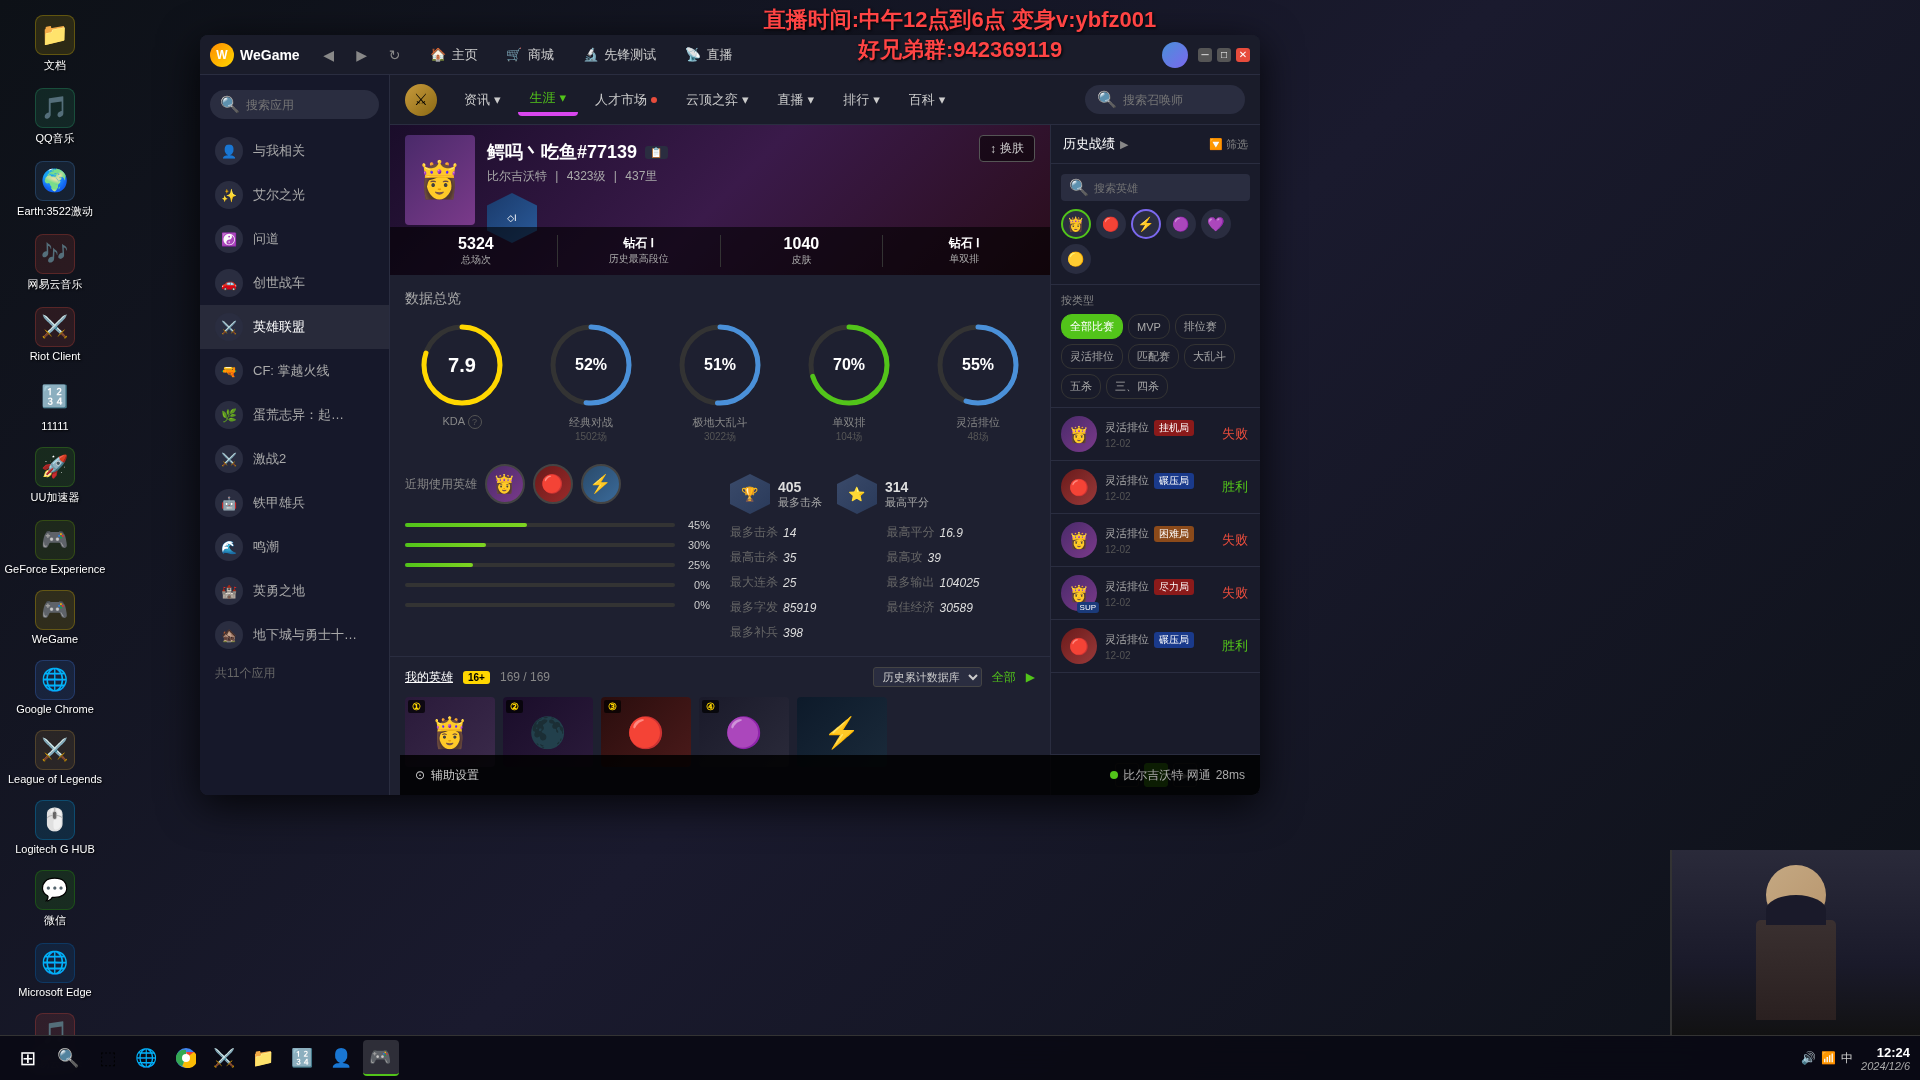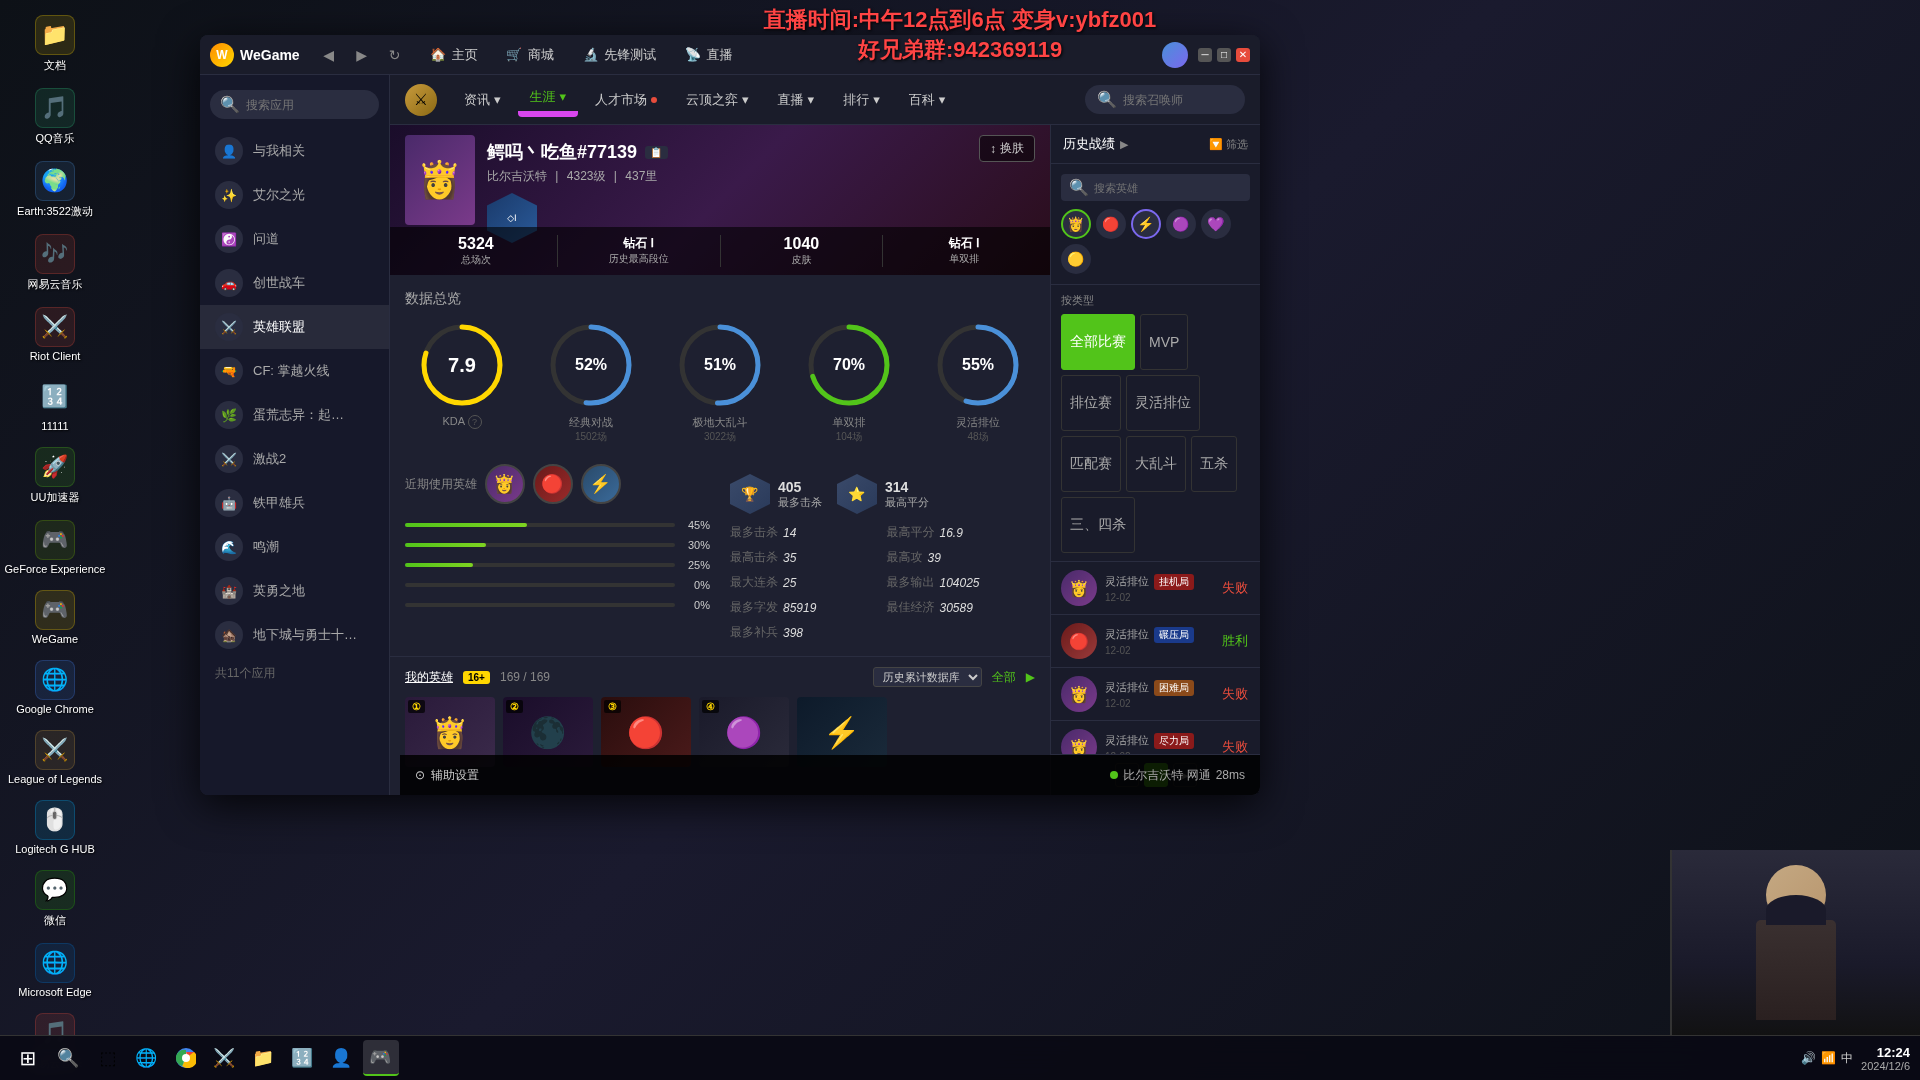--- a/index.html
+++ b/index.html
@@ -287,21 +287,21 @@
       color: #ccc;
       font-size: 13px;
       cursor: pointer;
       border-radius: 4px;
       display: flex;
       align-items: center;
       gap: 4px;
     }
     .top-nav-item.active {
       color: #52c41a;
-      border-bottom: 6px solid #d946ef;
+      border-bottom: 4px solid #d946ef;
     }
 
     .top-nav-search {
       margin-left: auto;
       display: flex;
       align-items: center;
       background: #2a2d40;
       border-radius: 20px;
       padding: 5px 12px;
       gap: 6px;
@@ -652,23 +652,23 @@
       margin-bottom: 6px;
     }
 
     .type-btns {
       display: flex;
       flex-wrap: wrap;
       gap: 5px;
     }
 
     .type-btn {
-      padding: 18px 8px;
-      border-radius: 3px;
-      font-size: 14px;
+      padding: 4px 8px;
+      border-radius: 11px;
+      font-size: 11px;
       cursor: pointer;
       border: 1px solid #333;
       color: #aaa;
       background: none;
     }
     .type-btn.active {
       background: #52c41a;
       color: #fff;
       border-color: #52c41a;
     }
@@ -944,21 +944,21 @@
       gap: 8px;
     }
 
     .taskbar-clock {
       color: #fff;
       font-size: 12px;
       text-align: right;
     }
 
     .taskbar-clock .time { font-size: 13px; font-weight: bold; }
-    .taskbar-clock .date { font-size: 11px; color: #aaa; }
+    .taskbar-clock .date { font-size: 11px; color: #aaa; font-style: italic; }
 
     .taskbar-sys {
       display: flex;
       align-items: center;
       gap: 5px;
       color: #ccc;
       font-size: 12px;
     }
 
     

